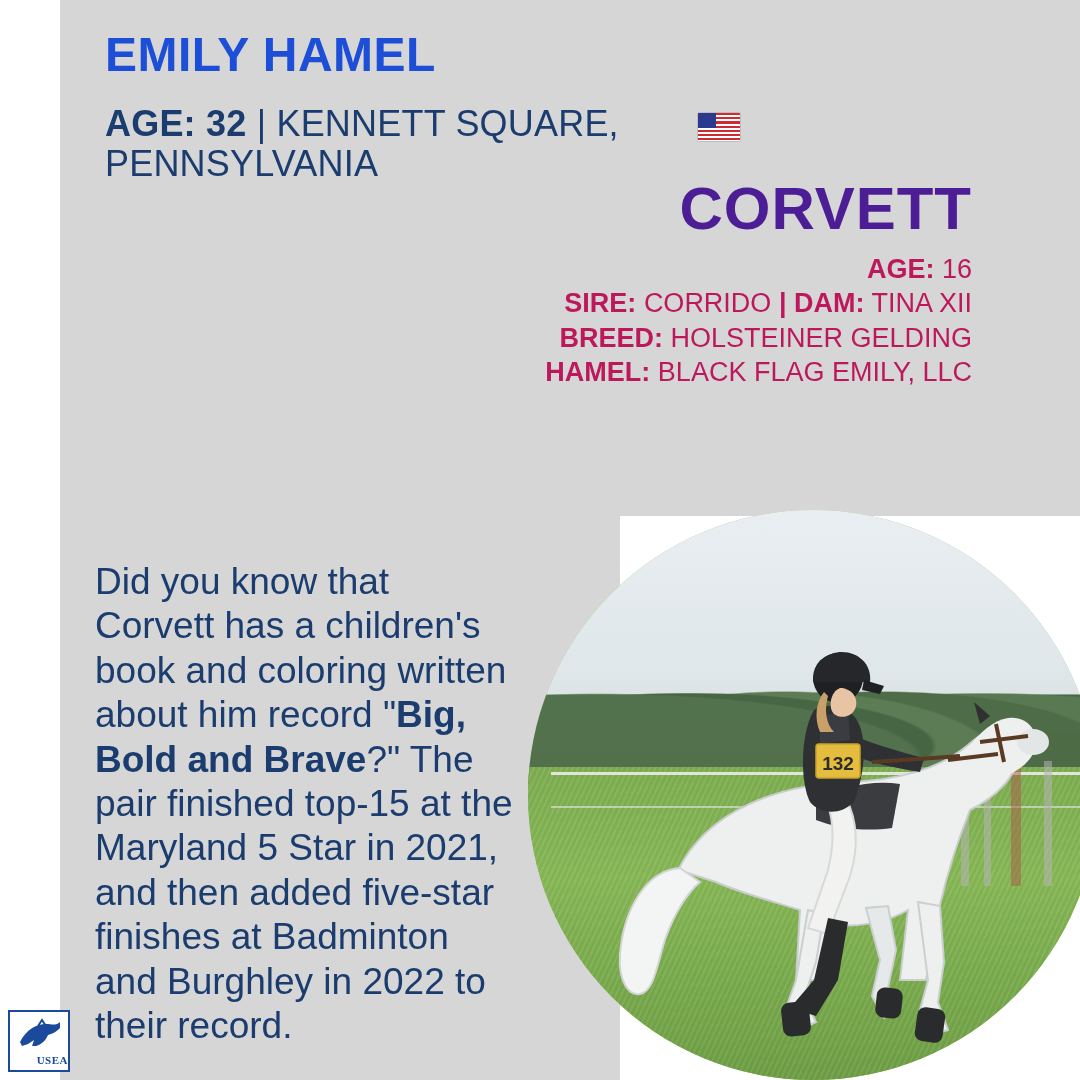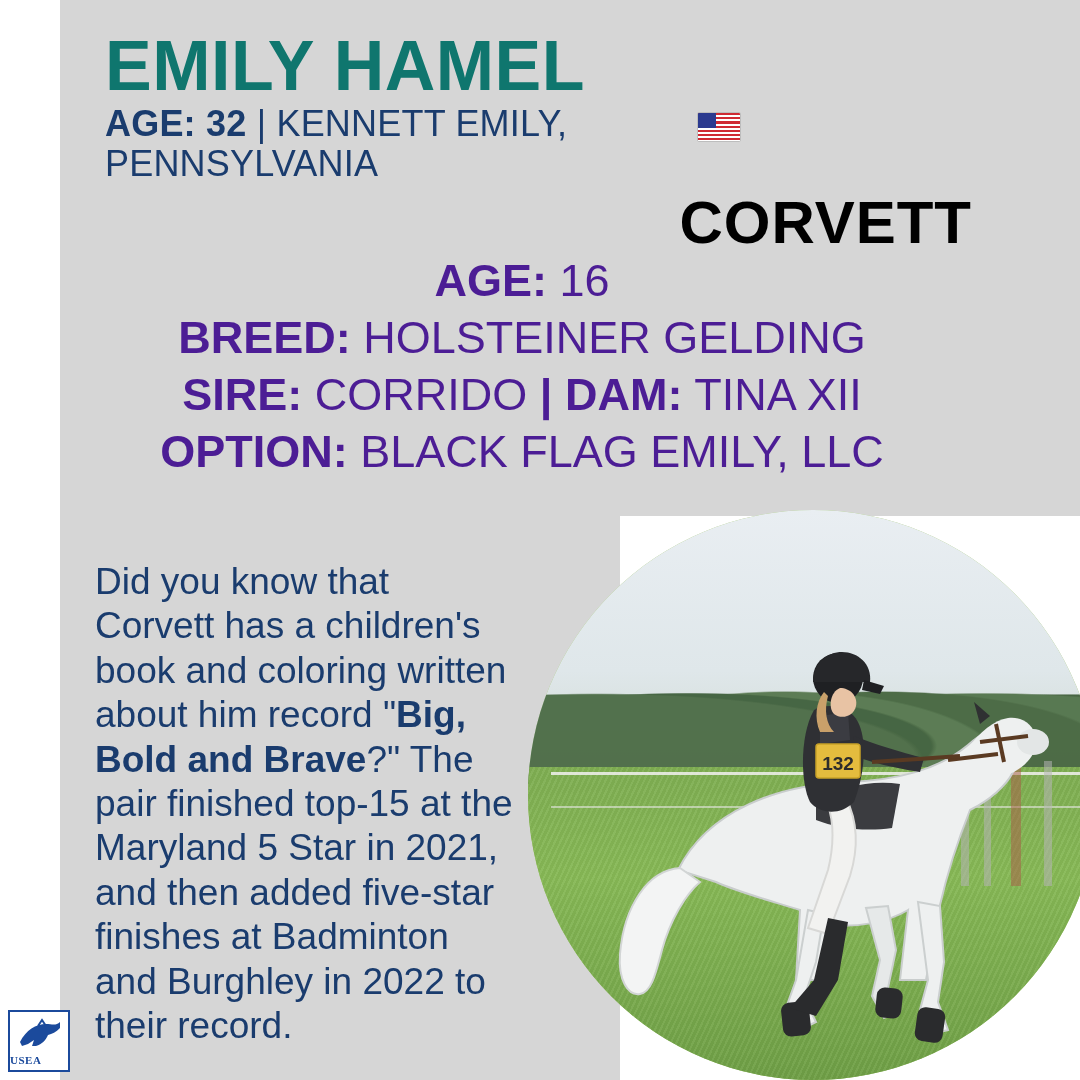--- a/index.html
+++ b/index.html
@@ -45,23 +45,23 @@
     width: 460px;
     height: 564px;
     background: #ffffff;
   }
 
   
   .rider-name {
     position: absolute;
     left: 105px;
     top: 30px;
-    font-size: 70px;
-    font-weight: bold;
-    color: #0f766e;
+    font-size: 48px;
+    font-weight: bold;
+    color: #1d4ed8;
     letter-spacing: 0.5px;
     line-height: 1.05;
   }
   .rider-meta {
     position: absolute;
     left: 105px;
     top: 104px;
     width: 560px;
     font-size: 36px;
     color: #1a3c6e;
@@ -96,35 +96,35 @@
     left: 0; top: 0;
     width: 18px;
     height: 15px;
     background: #2b3a8f;
   }
 
   
   .horse-name {
     position: absolute;
     right: 108px;
-    top: 188px;
+    top: 174px;
     font-size: 60px;
     font-weight: bold;
-    color: #000000;
+    color: #4c1d95;
     letter-spacing: 1px;
     text-align: left;
   }
   .horse-lines {
     position: absolute;
     right: 108px;
     top: 252px;
     width: 900px;
-    text-align: center;
-    font-size: 45px;
-    color: #4c1d95;
+    text-align: right;
+    font-size: 27px;
+    color: #be185d;
     line-height: 1.27;
   }
   .horse-lines div {
     white-space: nowrap;
   }
   .horse-lines b {
     font-weight: bold;
   }
 
   
@@ -237,68 +237,68 @@
     left: 6px;
     top: 4px;
     width: 48px;
     height: 34px;
   }
   .logo .txt {
     position: absolute;
     left: 0;
     bottom: 4px;
     width: 100%;
-    text-align: left;
+    text-align: right;
     font-size: 11px;
     font-weight: bold;
     color: #1b4a9c;
     letter-spacing: 0.5px;
     font-family: "Liberation Serif", serif;
   }
 </style>
 </head>
 <body>
 
 <div class="card">
 
   <div class="top-panel"></div>
   <div class="left-strip"></div>
   <div class="bottom-right-white"></div>
 
   <div class="rider-name">EMILY HAMEL</div>
 
   <div class="rider-meta">
-    <b>AGE: 32</b><span> | </span><span>KENNETT EMILY, PENNSYLVANIA</span>
+    <b>AGE: 32</b><span> | </span><span>KENNETT SQUARE, PENNSYLVANIA</span>
   </div>
 
   <div class="flag">
     <div class="stripes"></div>
     <div class="canton"></div>
   </div>
 
   <div class="horse-name">CORVETT</div>
 
   <div class="horse-lines">
     <div>
       <b>AGE:</b>
       <span>16</span>
-    </div>
-    <div>
-      <b>BREED:</b>
-      <span>HOLSTEINER GELDING</span>
     </div>
     <div>
       <b>SIRE:</b>
       <span>CORRIDO</span>
       <b>|</b>
       <b>DAM:</b>
       <span>TINA XII</span>
     </div>
     <div>
-      <b>OPTION:</b>
+      <b>BREED:</b>
+      <span>HOLSTEINER GELDING</span>
+    </div>
+    <div>
+      <b>HAMEL:</b>
       <span>BLACK FLAG EMILY, LLC</span>
     </div>
   </div>
 
   <div class="story">
     <span>Did you know that Corvett has a children's book and coloring written about him record "</span><b>Big, Bold and Brave</b><span>?" The pair finished top-15 at the Maryland 5 Star in 2021, and then added five-star finishes at Badminton and Burghley in 2022 to their record.</span>
   </div>
 
   <div class="photo-wrap">
     <div class="photo-circle">

